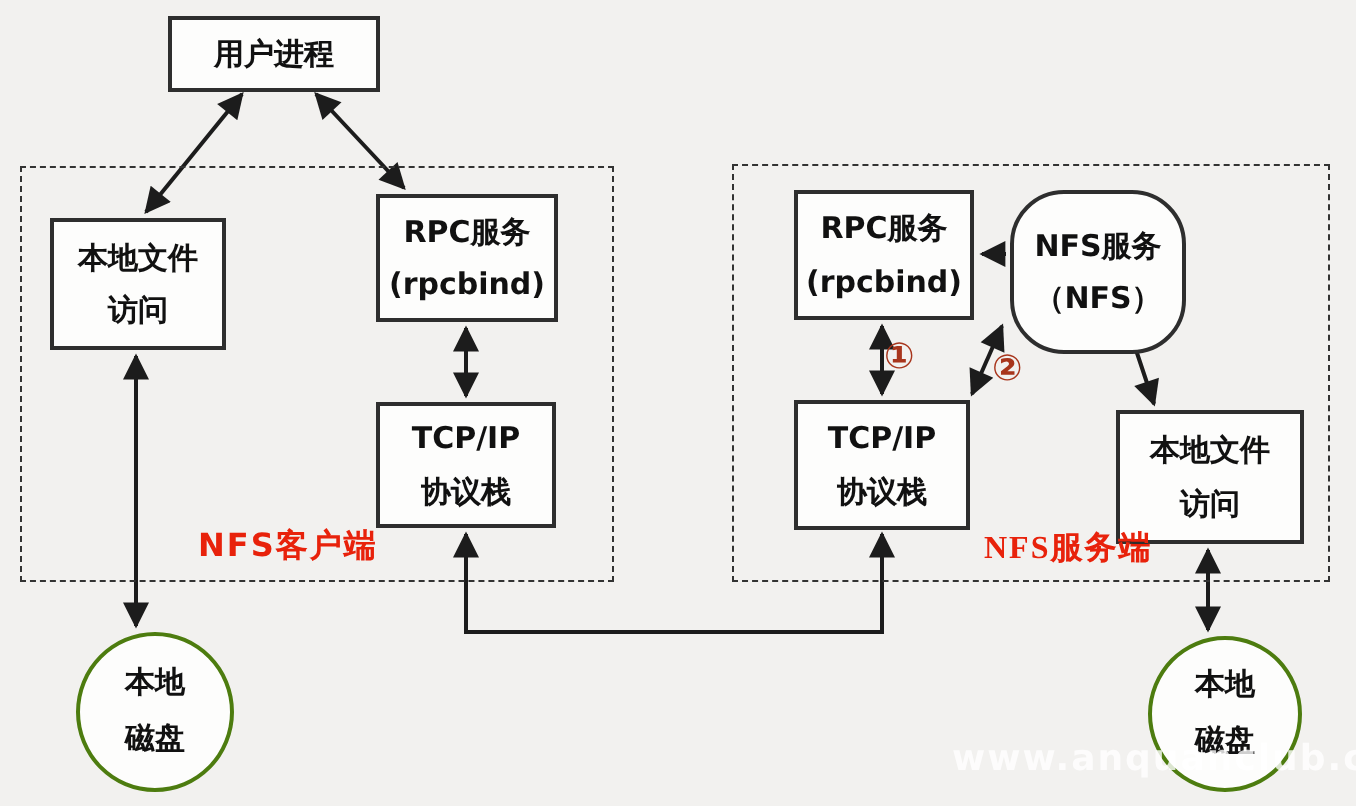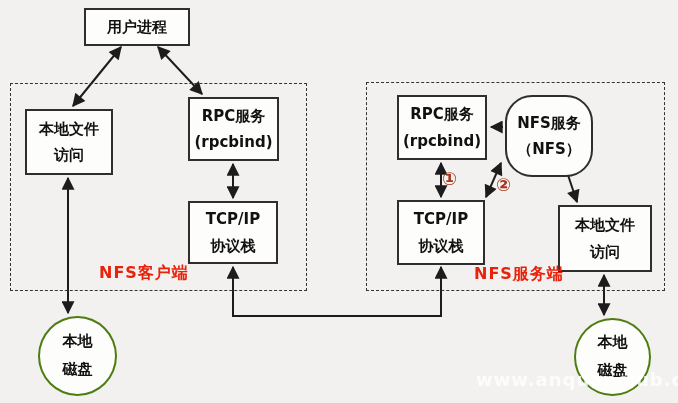--- a/index.html
+++ b/index.html
@@ -47,21 +47,21 @@
   .n-c-tcp{left:188px;top:201px;width:90px;height:63px;}
   .n-s-rpc{left:397px;top:95px;width:90px;height:65px;}
   .n-s-nfs{left:505px;top:95px;width:88px;height:82px;border-radius:27px;}
   .n-s-tcp{left:397px;top:200px;width:88px;height:65px;}
   .n-s-localfile{left:558px;top:205px;width:94px;height:67px;}
   .r-client{left:10px;top:83px;width:297px;height:208px;}
   .r-server{left:366px;top:82px;width:299px;height:209px;}
   .d-left{left:38px;top:316px;width:79px;height:80px;}
   .d-right{left:574px;top:318px;width:77px;height:78px;}
   .lbl-client{left:99px;top:263px;}
-  .lbl-server{left:474px;top:264px;}
+  .lbl-server{left:492px;top:264px;font-family:Liberation Serif, serif;}
   .b-step1{left:442px;top:170px;}
   .b-step2{left:496px;top:176px;}
 </style>
 </head>
 <body>
 
 <div class="canvas">
 
   <svg class="arrow-layer" width="678" height="403" viewBox="0 0 678 403">
     <defs>

